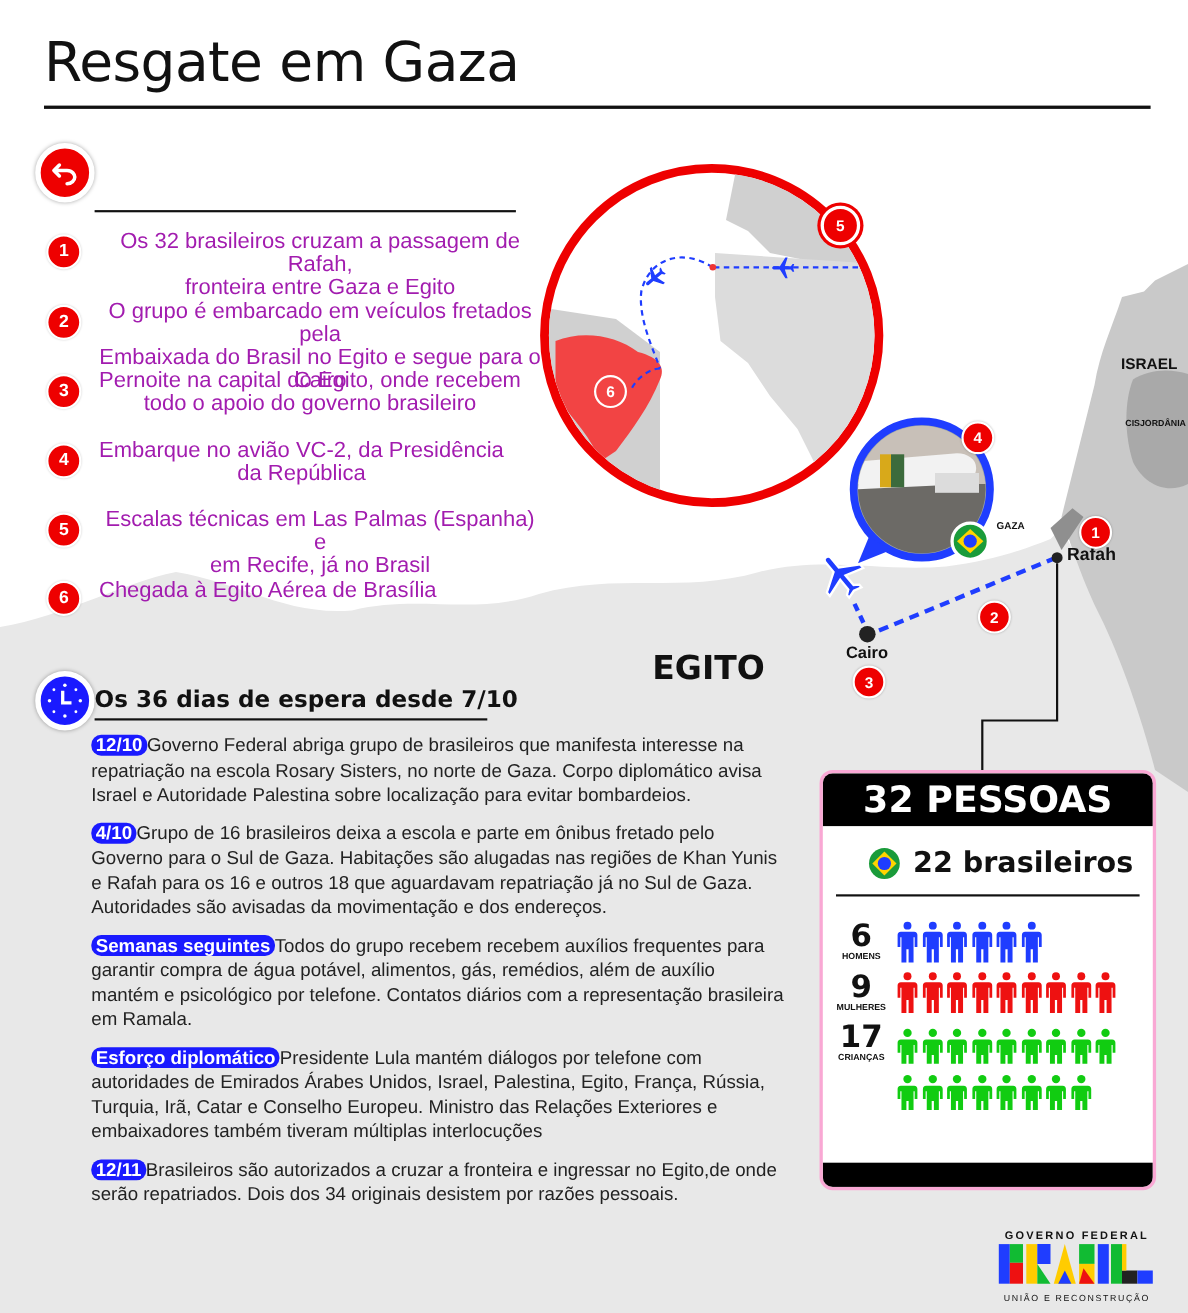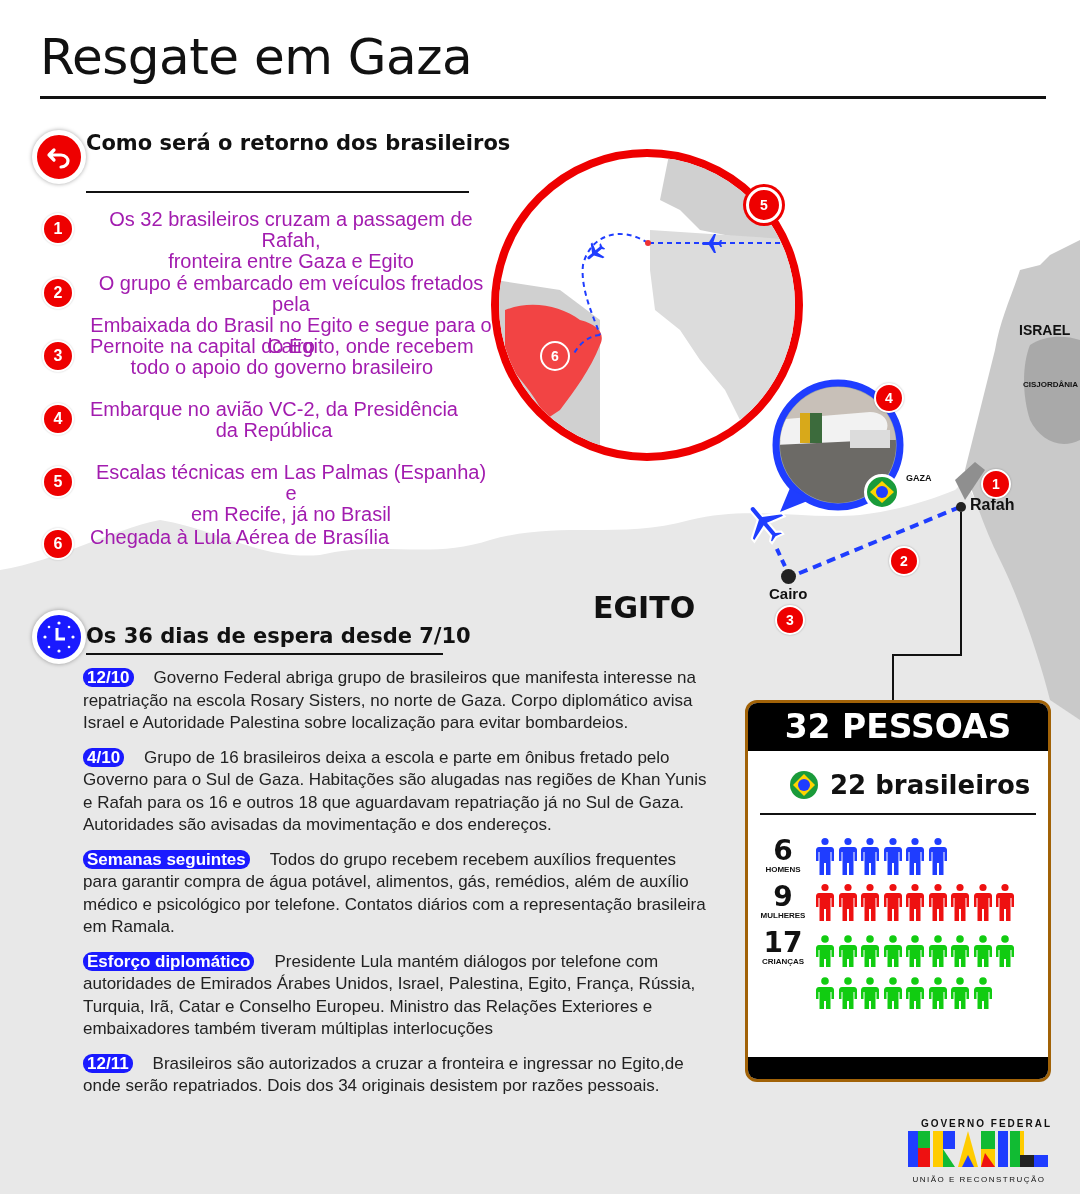--- a/index.html
+++ b/index.html
@@ -9,38 +9,38 @@
   .title{left:40px;top:28px;font-size:50px;font-weight:normal;letter-spacing:-0.5px;color:#111;font-family:"DejaVu Sans",sans-serif;}
   .title-rule{left:40px;top:96px;width:1006px;height:3px;background:#111;}
   .sec-icon{width:44px;height:44px;border-radius:50%;border:5px solid #fff;box-shadow:0 0 4px rgba(0,0,0,.35);display:flex;align-items:center;justify-content:center;color:#fff;}
   .sec-head{font-size:21px;font-weight:bold;line-height:27px;color:#111;font-family:"DejaVu Sans",sans-serif;}
   .sec-rule{height:2px;background:#111;}
   .step{display:flex;align-items:flex-start;left:42px;width:450px;}
   .num{width:28px;height:28px;border-radius:50%;background:#ee0000;color:#fff;font-weight:bold;font-size:16px;display:flex;align-items:center;justify-content:center;flex:0 0 28px;margin-top:4px;border:2px solid #fff;box-shadow:0 0 2px rgba(0,0,0,.2);}
   .step-text{margin-left:16px;font-size:20px;line-height:21px;color:#a21caf;text-align:center;}
   .timeline{left:83px;width:630px;font-size:17px;line-height:22.5px;color:#222;}
   .tl-item{margin-bottom:12px;}
-  .badge{background:#1a1aff;color:#fff;border-radius:9px;padding:0 4px;font-weight:bold;margin-right:20px;}
+  .badge{background:#1a1aff;color:#fff;border-radius:9px;padding:0 4px;font-weight:bold;margin-right:0;}
   .map-label{font-weight:bold;color:#111;}
   .red-dot{width:26px;height:26px;border-radius:50%;background:#ee0000;color:#fff;font-weight:bold;font-size:14px;display:flex;align-items:center;justify-content:center;border:2px solid #fff;box-shadow:0 0 2px rgba(0,0,0,.3);}
-  .box{left:745px;top:700px;width:300px;height:376px;border:3px solid #a16207;border-radius:12px;background:#fff;overflow:hidden;}
+  .box{left:745px;top:700px;width:300px;height:376px;border:3px solid #f9a8d4;border-radius:12px;background:#fff;overflow:hidden;}
   .box-head{background:#000;color:#fff;font-size:33px;font-weight:bold;text-align:center;height:48px;line-height:48px;font-family:"DejaVu Sans",sans-serif;}
   .box-foot{position:absolute;left:0;bottom:0;width:100%;height:22px;background:#000;}
   .nat-row{display:flex;align-items:center;margin-left:42px;height:40px;}
   .nat-flag{width:28px;height:28px;border-radius:50%;overflow:hidden;margin-right:12px;position:relative;}
   .nat-text{font-size:26px;font-weight:bold;font-family:"DejaVu Sans",sans-serif;}
   .box-rule{margin:8px 12px 0 12px;height:2px;background:#111;}
   .cat-row{display:flex;align-items:flex-start;margin-left:6px;margin-top:4px;}
   .cat-label{width:58px;text-align:center;}
   .cat-num{font-size:28px;font-weight:bold;line-height:28px;font-family:"DejaVu Sans",sans-serif;}
   .cat-name{font-size:8px;font-weight:bold;}
   .people{display:flex;flex-wrap:wrap;width:210px;margin-left:2px;}
   .person{width:22.5px;height:40px;margin-bottom:2px;}
   .logo{left:906px;top:1118px;width:146px;}
-  .logo-top{font-size:10px;font-weight:bold;letter-spacing:2px;text-align:right;}
+  .logo-top{font-size:10px;font-weight:bold;letter-spacing:2px;text-align:center;}
   .logo-bottom{font-size:8px;letter-spacing:1.5px;text-align:center;margin-top:2px;}
 </style>
 </head>
 <body>
 
 <svg id="map-bg" viewBox="0 0 1080 1194">
 
   <path d="M0,570 C60,560 110,530 160,520 C220,530 260,560 320,555 C380,540 430,560 490,540 C560,520 620,540 690,520 C750,505 800,520 860,515 C900,510 930,500 955,490 L965,480 L1080,700 L1080,1194 L0,1194 Z" fill="#e8e8e8"></path>
 
   <path d="M965,470 C975,430 985,390 995,350 C1000,320 1010,300 1020,270 L1040,265 L1050,255 L1080,240 L1080,720 L1050,700 C1040,660 1020,600 1000,560 C985,530 975,500 965,470 Z" fill="#c9c9c9"></path>
@@ -87,21 +87,20 @@
 
 <div class="abs title">Resgate em Gaza</div>
 <div class="abs title-rule"></div>
 
 <div class="abs sec-icon" style="left:32px;top:130px;background:#ee0000;">
   <svg width="26" height="26" viewBox="0 0 26 26">
       <path d="M8,6 L3,11 L8,16 M3,11 L15,11 C20,11 22,15 22,17 C22,20 19,23 15,23" stroke="#fff" stroke-width="3.2" fill="none" stroke-linecap="round" stroke-linejoin="round"></path>
     </svg>
 </div>
 <div class="abs sec-head" style="left:86px;top:130px;">
-  <div>Como será o retorno dos brasileiros</div>
 </div>
 <div class="abs sec-rule" style="left:86px;top:191px;width:383px;"></div>
 
 <div class="abs step" style="top:209px;">
   <div class="num">1</div>
   <div class="step-text">
       <div>Os 32 brasileiros cruzam a passagem de Rafah,</div>
       <div>fronteira entre Gaza e Egito</div>
     </div>
 </div>
@@ -129,21 +128,21 @@
 <div class="abs step" style="top:462px;">
   <div class="num">5</div>
   <div class="step-text">
       <div>Escalas técnicas em Las Palmas (Espanha) e</div>
       <div>em Recife, já no Brasil</div>
     </div>
 </div>
 <div class="abs step" style="top:524px;">
   <div class="num">6</div>
   <div class="step-text" style="margin-top:3px;">
-      <div>Chegada à Lula Aérea de Brasília</div>
+      <div>Chegada à Egito Aérea de Brasília</div>
     </div>
 </div>
 
 <div class="abs map-label" style="left:1019px;top:310px;font-size:14px;margin-top:12px;">ISRAEL</div>
 <div class="abs map-label" style="left:1023px;top:380px;font-size:8px;">CISJORDÂNIA</div>
 <div class="abs map-label" style="left:906px;top:473px;font-size:9px;">GAZA</div>
 <div class="abs" style="left:956px;top:502px;width:10px;height:10px;border-radius:50%;background:#222;"></div>
 <div class="abs map-label" style="left:970px;top:496px;font-size:16px;">Rafah</div>
 <div class="abs" style="left:781px;top:569px;width:15px;height:15px;border-radius:50%;background:#222;"></div>
 <div class="abs map-label" style="left:769px;top:585px;font-size:15px;">Cairo</div>
@@ -191,21 +190,21 @@
       <circle cx="30" cy="30" r="1.3" fill="#fff"></circle>
       <path d="M18,11 L18,22 L26,22" stroke="#fff" stroke-width="3" fill="none"></path>
     </svg>
 </div>
 <div class="abs sec-head" style="left:86px;top:623px;">Os 36 dias de espera desde 7/10</div>
 <div class="abs sec-rule" style="left:86px;top:653px;width:357px;"></div>
 
 <div class="abs timeline" style="top:667px;">
   <div class="tl-item"><span class="badge">12/10</span><span>Governo Federal abriga grupo de brasileiros que manifesta interesse na repatriação na escola Rosary Sisters, no norte de Gaza. Corpo diplomático avisa Israel e Autoridade Palestina sobre localização para evitar bombardeios.</span></div>
   <div class="tl-item"><span class="badge">4/10</span><span>Grupo de 16 brasileiros deixa a escola e parte em ônibus fretado pelo Governo para o Sul de Gaza. Habitações são alugadas nas regiões de Khan Yunis e Rafah para os 16 e outros 18 que aguardavam repatriação já no Sul de Gaza. Autoridades são avisadas da movimentação e dos endereços.</span></div>
-  <div class="tl-item"><span class="badge">Semanas seguintes</span><span>Todos do grupo recebem recebem auxílios frequentes para garantir compra de água potável, alimentos, gás, remédios, além de auxílio médico e psicológico por telefone. Contatos diários com a representação brasileira em Ramala.</span></div>
+  <div class="tl-item"><span class="badge">Semanas seguintes</span><span>Todos do grupo recebem recebem auxílios frequentes para garantir compra de água potável, alimentos, gás, remédios, além de auxílio mantém e psicológico por telefone. Contatos diários com a representação brasileira em Ramala.</span></div>
   <div class="tl-item"><span class="badge">Esforço diplomático</span><span>Presidente Lula mantém diálogos por telefone com autoridades de Emirados Árabes Unidos, Israel, Palestina, Egito, França, Rússia, Turquia, Irã, Catar e Conselho Europeu. Ministro das Relações Exteriores e embaixadores também tiveram múltiplas interlocuções</span></div>
   <div class="tl-item"><span class="badge">12/11</span><span>Brasileiros são autorizados a cruzar a fronteira e ingressar no Egito,de onde serão repatriados. Dois dos 34 originais desistem por razões pessoais.</span></div>
 </div>
 
 <div class="abs box">
   <div class="box-head">32 PESSOAS</div>
   <div style="height:14px;"></div>
   <div class="nat-row">
     <div class="nat-flag" style="background:#1a9b3a;">
       <svg width="28" height="28" viewBox="0 0 28 28">

